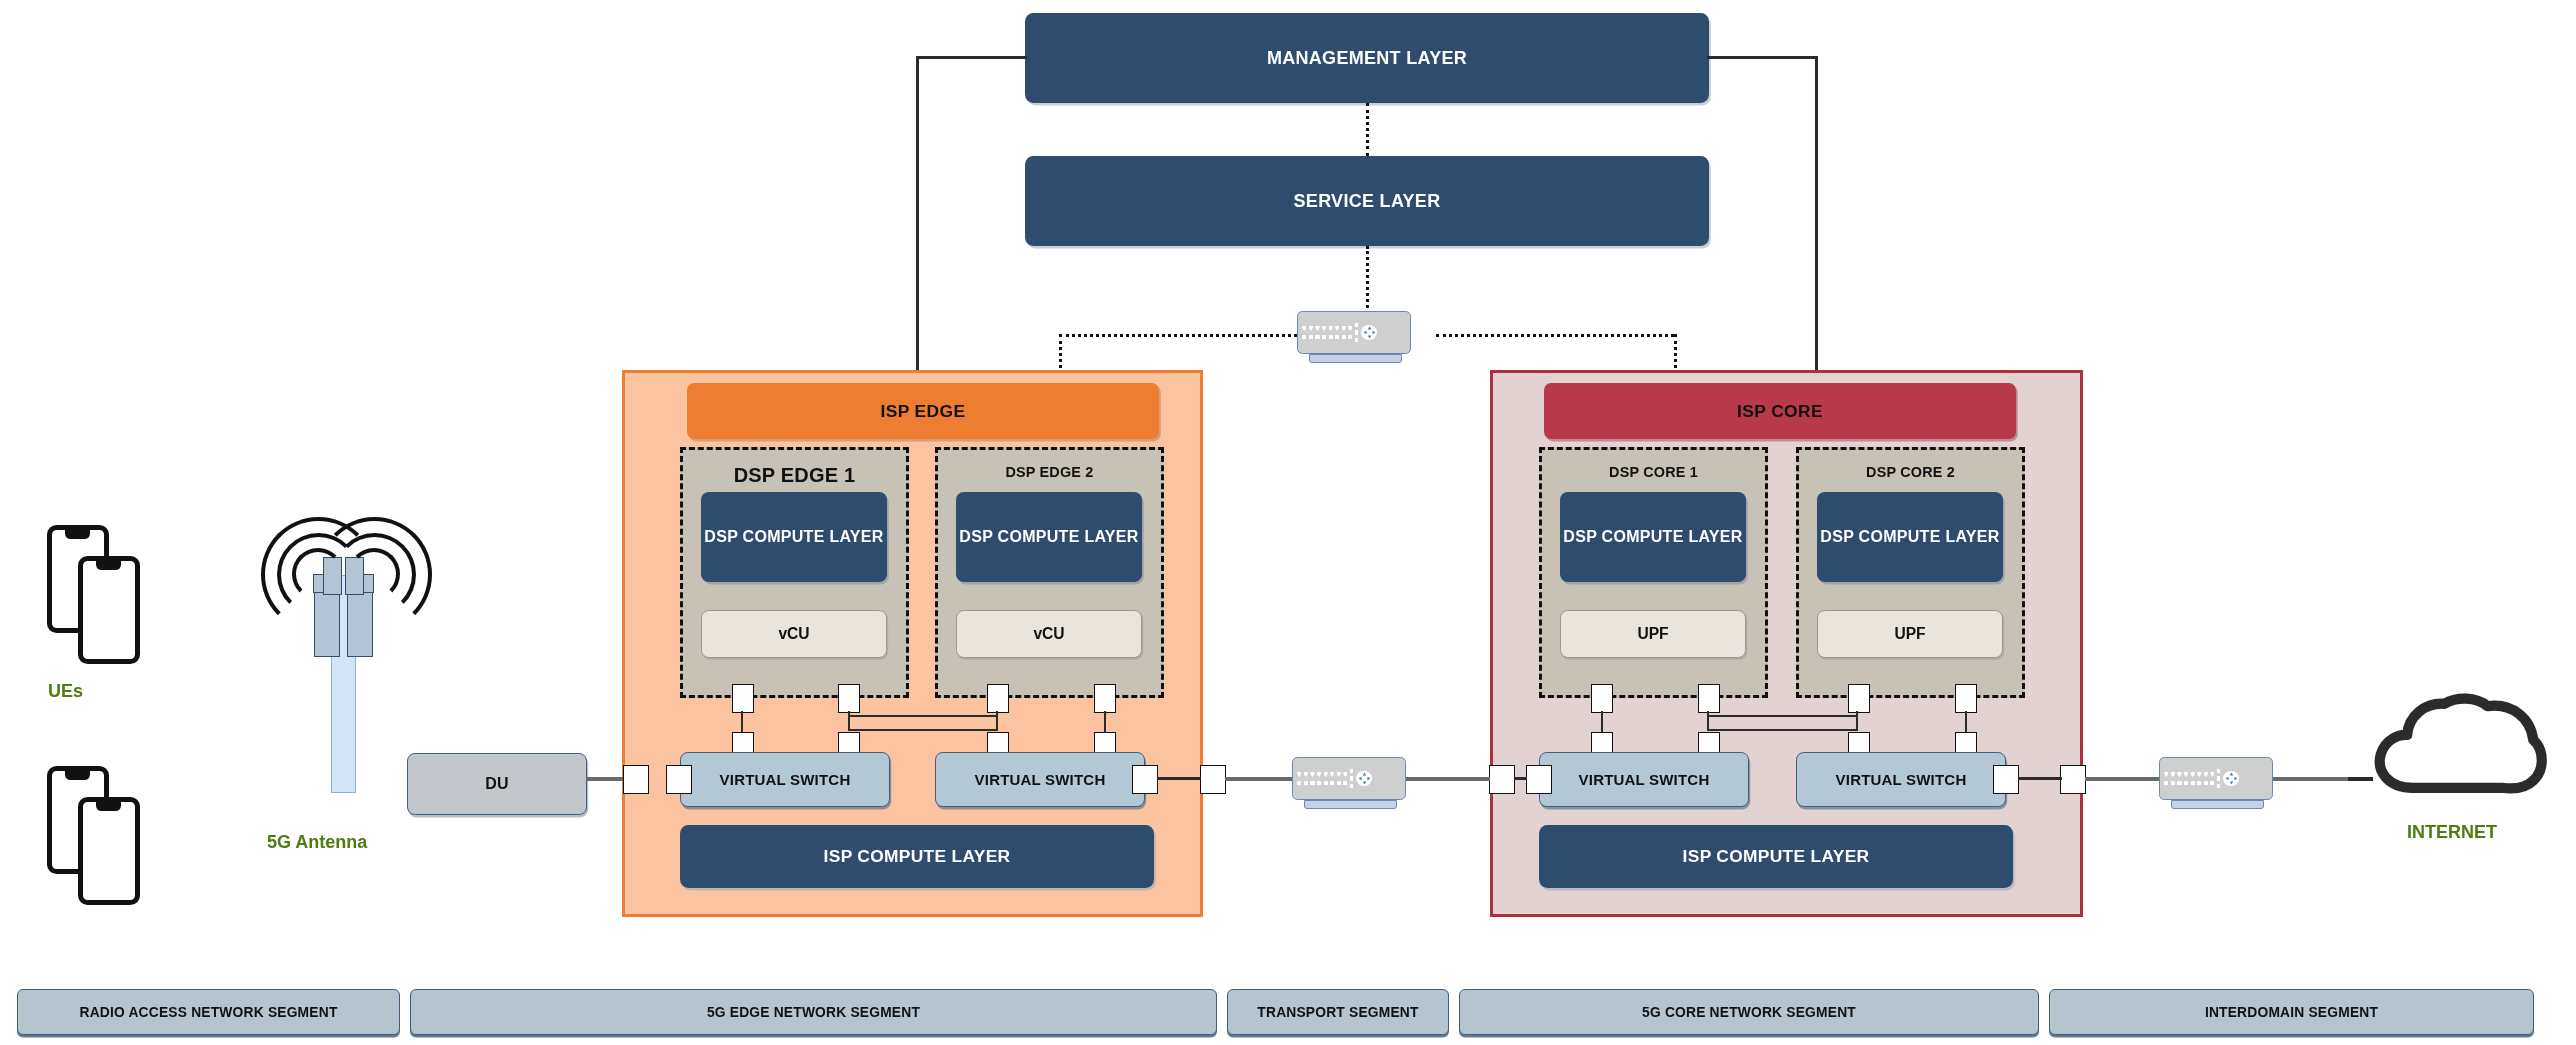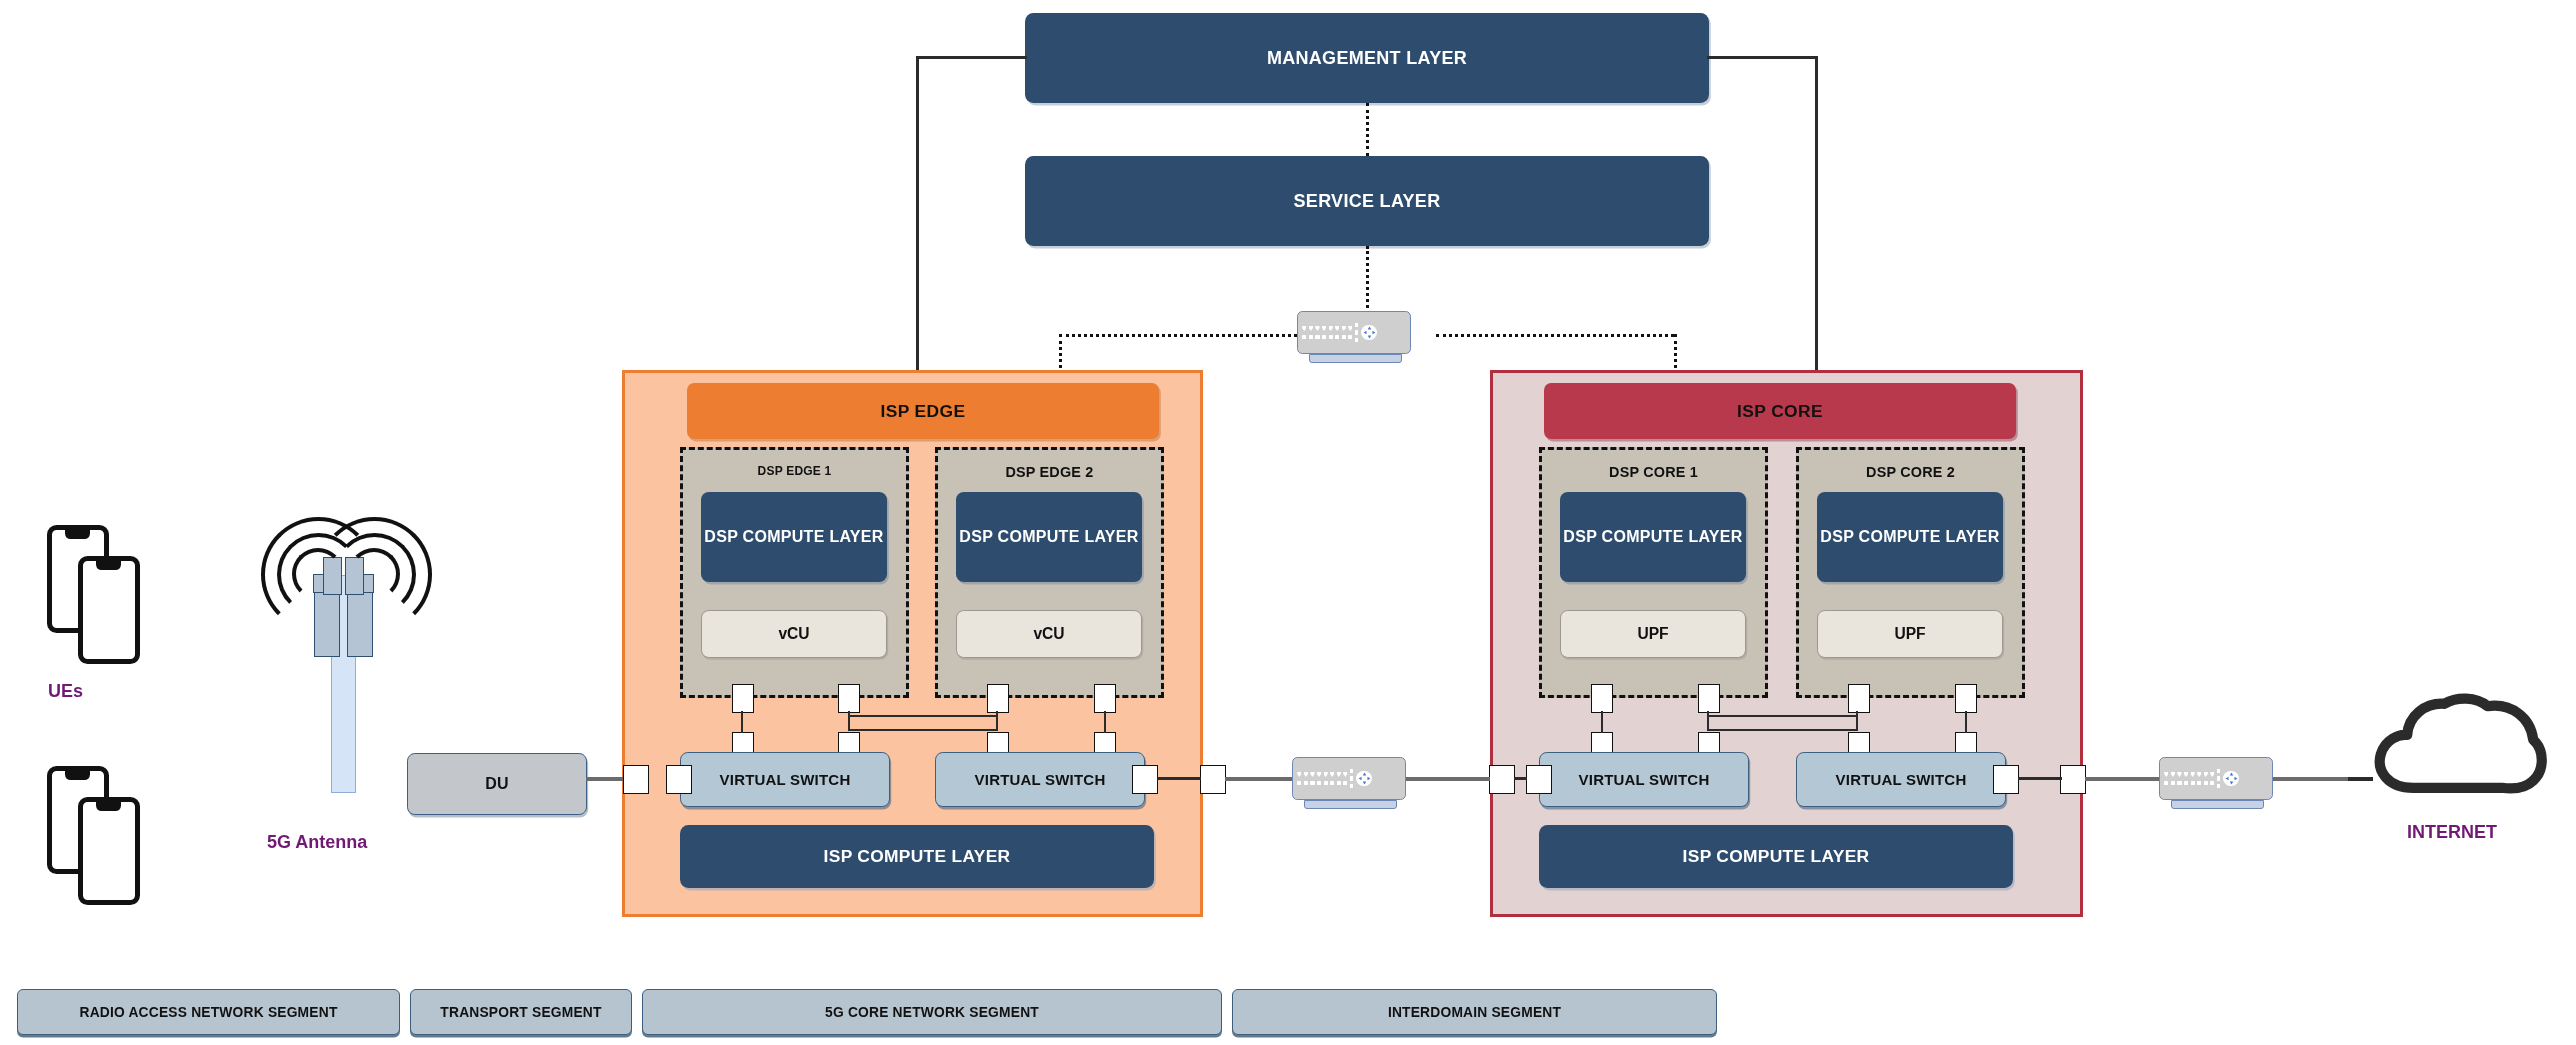--- a/index.html
+++ b/index.html
@@ -60,21 +60,21 @@
   .doth{position:absolute;height:0;border-top:3px dotted #111111;}
 
   
   .segbar{position:absolute;display:flex;gap:10px;}
   .seg{box-sizing:border-box;display:flex;align-items:center;justify-content:center;
        background:#B6C4D0;border:1.2px solid #3C5F80;border-radius:6px;
        font-weight:bold;color:#111;letter-spacing:0.2px;
        box-shadow:0 2.4px 0 rgba(48,77,106,.75);}
 
   
-  .cap{position:absolute;font-weight:bold;color:#701a75;white-space:nowrap;}
+  .cap{position:absolute;font-weight:bold;color:#4d7c0f;white-space:nowrap;}
 
   
   .nsw{position:absolute;box-sizing:border-box;background:#CFCFCF;
        border:1.8px solid #6C86B5;border-radius:5.4px;display:flex;align-items:center;}
   .nsw-base{position:absolute;background:#C6D2E4;border:1.2px solid #6C86B5;
        border-radius:0 0 3px 3px;}
   .nsw-ports{display:flex;flex-direction:column;gap:3.6px;margin-left:4.2px;}
   .nsw-row{display:flex;gap:2.4px;}
   .nsw-p{width:4.2px;height:5.4px;background:#fff;}
   .nsw-p.arrow{clip-path:polygon(0 0,100% 0,100% 45%,50% 100%,0 45%);}
@@ -161,21 +161,21 @@
   <div class="nsw-base" style="left:10.8px;top:42px;width:91px;height:7.2px;"></div>
 </div>
 
 <div class="region region-edge" style="left:622px;top:370px;width:581px;height:547px;"></div>
 
 <div class="region-head head-edge" style="left:687px;top:383px;width:472px;height:56px;font-size:17.4px;">
   <span>ISP EDGE</span>
 </div>
 
 <div class="dsp" style="left:680px;top:447px;width:229px;height:251px;">
-  <div class="dsp-title" style="top:14.4px;font-size:12px;">DSP EDGE 1</div>
+  <div class="dsp-title" style="top:14.4px;font-size:20px;">DSP EDGE 1</div>
 </div>
 <div class="fnbox fn-navy lbl" style="left:701px;top:492px;width:186px;height:90px;font-size:16px;">
   <span>DSP COMPUTE LAYER</span>
 </div>
 <div class="fnbox fn-cream" style="left:701px;top:610px;width:186px;height:48px;font-size:15.6px;">
   <span>vCU</span>
 </div>
 
 <div class="dsp" style="left:935px;top:447px;width:229px;height:251px;">
   <div class="dsp-title" style="top:14.4px;font-size:14.4px;">DSP EDGE 2</div>
@@ -406,20 +406,23 @@
 <div class="du" style="left:407px;top:753px;width:180px;height:62px;font-size:16px;">
   <span>DU</span>
 </div>
 <div class="lngray" style="left:586px;top:777px;width:40px;height:3.6px;"></div>
 <div class="port" style="left:623px;top:765px;width:26px;height:29px;"></div>
 
 <div class="segbar" style="left:17px;top:989px;width:2542px;height:46px;">
   <div class="seg" style="width:383px;font-size:13.8px;">
     <span>RADIO ACCESS NETWORK SEGMENT</span>
   </div>
+  <div class="seg" style="width:807px;font-size:13.8px;">
+    <span>5G EDGE NETWORK SEGMENT</span>
+  </div>
   <div class="seg" style="width:222px;font-size:13.8px;">
     <span>TRANSPORT SEGMENT</span>
   </div>
   <div class="seg" style="width:580px;font-size:13.8px;">
     <span>5G CORE NETWORK SEGMENT</span>
   </div>
   <div class="seg" style="width:485px;font-size:13.8px;">
     <span>INTERDOMAIN SEGMENT</span>
   </div>
 </div>

